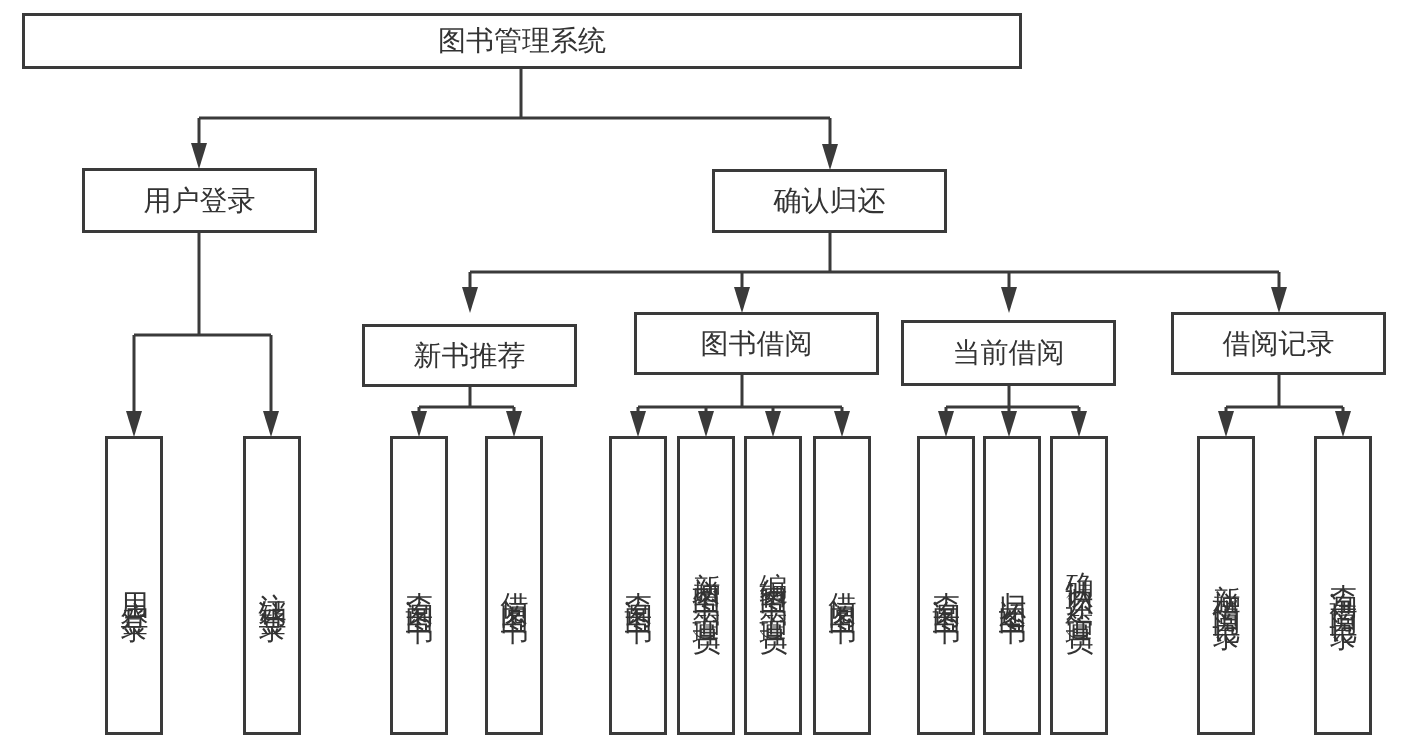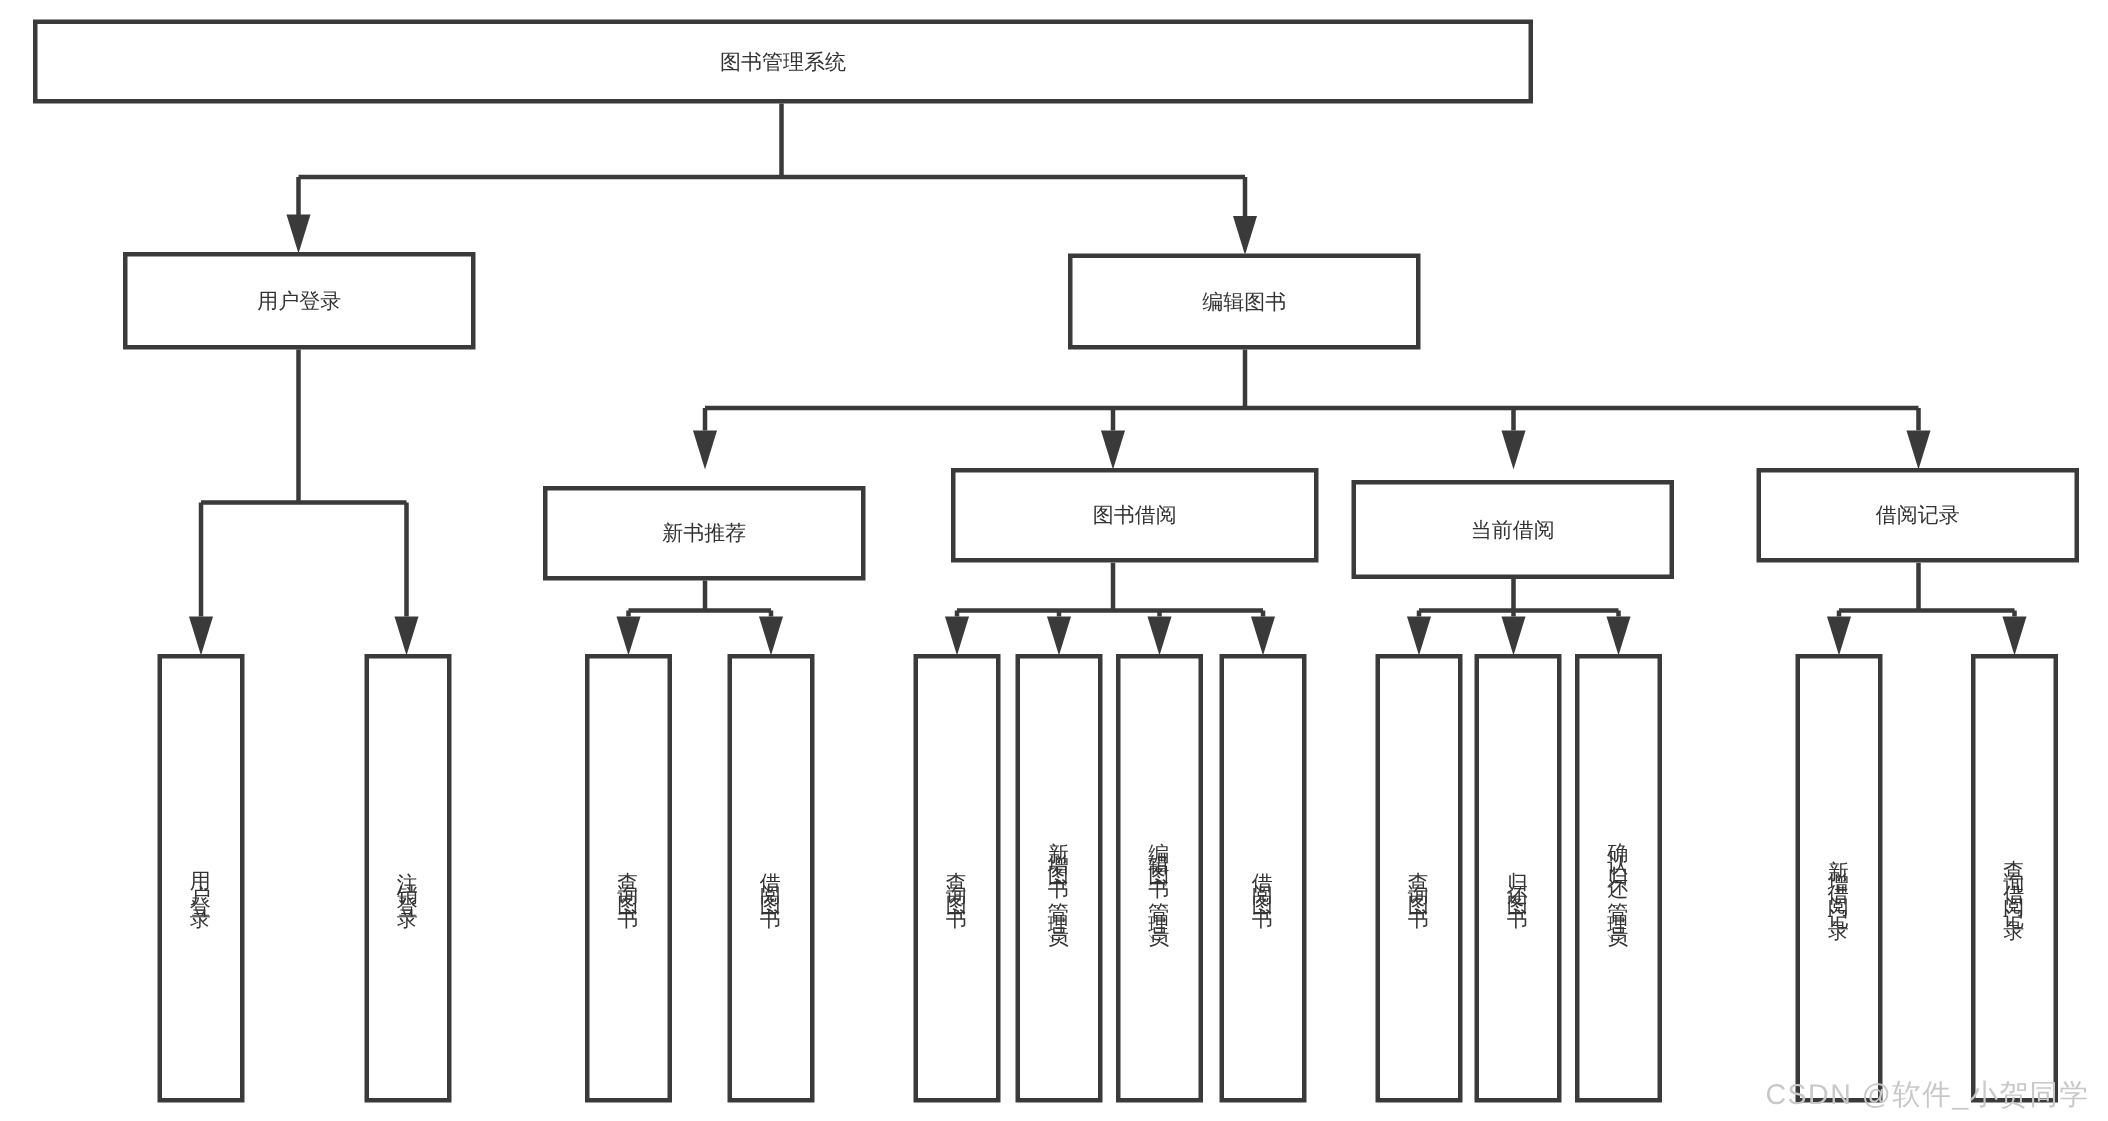--- a/index.html
+++ b/index.html
@@ -13,21 +13,21 @@
   }
   #connectors{position:absolute;left:0;top:0;}
   .box{
     position:absolute;
     box-sizing:border-box;
     border:3px solid var(--color-line,#3a3a3a);
     background:#fff;
     display:flex;
     align-items:center;
     justify-content:center;
-    font-size:14px;
+    font-size:28px;
     line-height:1.2;
     white-space:nowrap;
   }
   .tall span{
     writing-mode:vertical-rl;
     text-orientation:mixed;
     letter-spacing:8px;
     line-height:1;
     white-space:normal;
   }
@@ -83,21 +83,21 @@
   </svg>
 
   <div class="box" style="left:22px;top:13px;width:1000px;height:56px">
     <span>图书管理系统</span>
   </div>
 
   <div class="box" style="left:82px;top:168px;width:235px;height:65px">
     <span>用户登录</span>
   </div>
   <div class="box" style="left:712px;top:169px;width:235px;height:64px">
-    <span>编辑图书</span>
+    <span>确认归还</span>
   </div>
 
   <div class="box" style="left:362px;top:324px;width:215px;height:63px">
     <span>新书推荐</span>
   </div>
   <div class="box" style="left:634px;top:312px;width:245px;height:63px">
     <span>图书借阅</span>
   </div>
   <div class="box" style="left:901px;top:320px;width:215px;height:66px">
     <span>当前借阅</span>
@@ -143,15 +143,14 @@
     <span>确认归还（管理员）</span>
   </div>
 
   <div class="box tall" style="left:1197px;top:436px;width:58px;height:299px">
     <span>新增借阅记录</span>
   </div>
   <div class="box tall" style="left:1314px;top:436px;width:58px;height:299px">
     <span>查询借阅记录</span>
   </div>
 
-  <div class="watermark">CSDN @软件_小贺同学</div>
 
 </div>
 
 </body></html>

